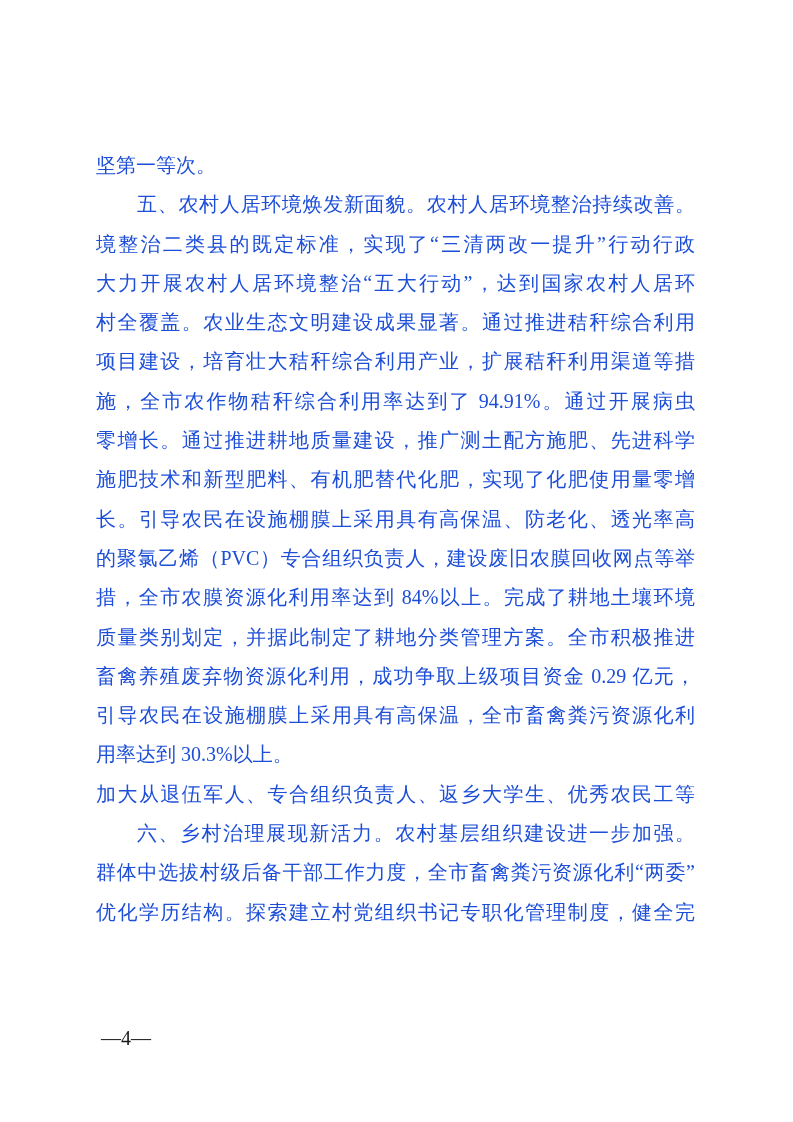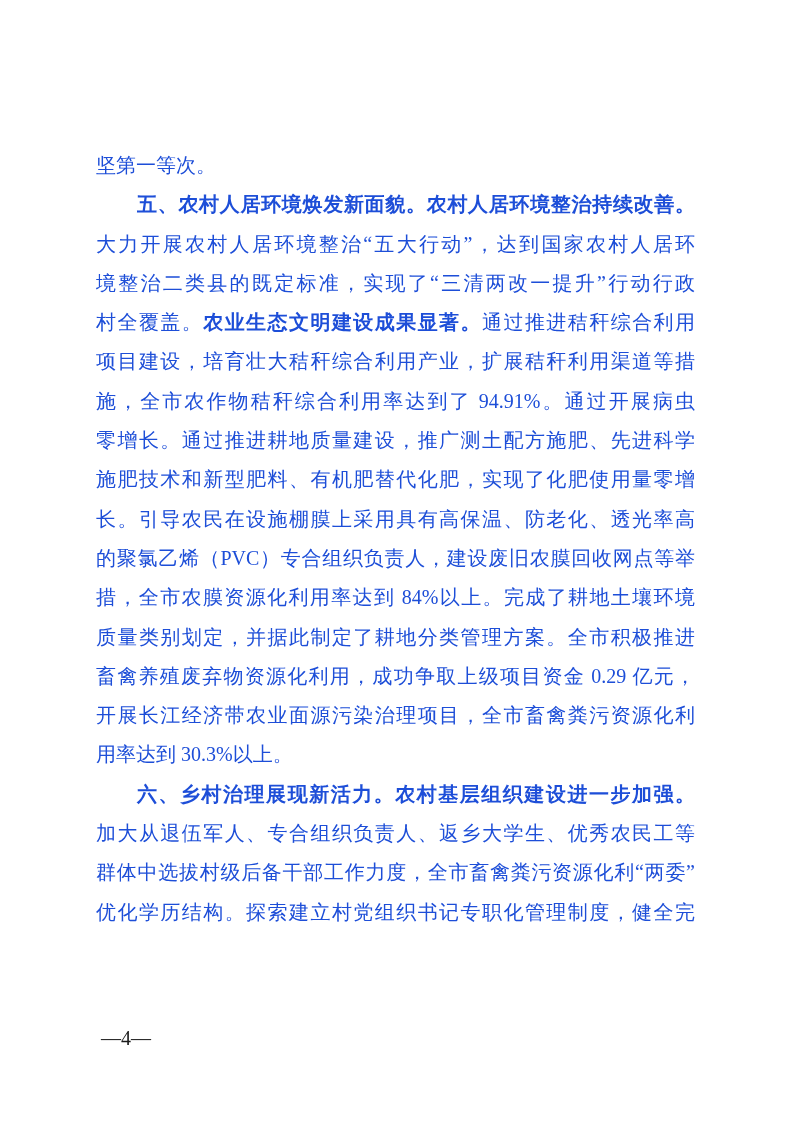--- a/index.html
+++ b/index.html
@@ -31,52 +31,52 @@
     overflow: visible;
   }
   .line.j {
     text-align-last: justify;
     -moz-text-align-last: justify;
   }
   .line.ind {
     text-indent: 41px;
   }
   .line b {
-    font-weight: bold;
+    font-weight: normal;
   }
   .footer {
     position: absolute;
     left: 101px;
     top: 1026px;
     font-size: 20px;
     line-height: 24px;
     color: #1a1a1a;
     letter-spacing: 0px;
   }
 </style>
 </head>
 <body>
 
 <div class="page">
   <div class="text-block">
       <div class="line"><span>坚第一等次。</span></div>
       <div class="line j ind"><b>五、农村人居环境焕发新面貌。农村人居环境整治持续改善。</b></div>
+      <div class="line j"><span>境整治二类县的既定标准，实现了“三清两改一提升”行动行政</span></div>
       <div class="line j"><span>大力开展农村人居环境整治“五大行动”，达到国家农村人居环</span></div>
-      <div class="line j"><span>境整治二类县的既定标准，实现了“三清两改一提升”行动行政</span></div>
       <div class="line j"><span>村全覆盖。</span><b>农业生态文明建设成果显著。</b><span>通过推进秸秆综合利用</span></div>
       <div class="line j"><span>项目建设，培育壮大秸秆综合利用产业，扩展秸秆利用渠道等措</span></div>
       <div class="line j"><span>施，全市农作物秸秆综合利用率达到了 94.91%。通过开展病虫</span></div>
       <div class="line j"><span>零增长。通过推进耕地质量建设，推广测土配方施肥、先进科学</span></div>
       <div class="line j"><span>施肥技术和新型肥料、有机肥替代化肥，实现了化肥使用量零增</span></div>
       <div class="line j"><span>长。引导农民在设施棚膜上采用具有高保温、防老化、透光率高</span></div>
       <div class="line j"><span>的聚氯乙烯（PVC）专合组织负责人，建设废旧农膜回收网点等举</span></div>
       <div class="line j"><span>措，全市农膜资源化利用率达到 84%以上。完成了耕地土壤环境</span></div>
       <div class="line j"><span>质量类别划定，并据此制定了耕地分类管理方案。全市积极推进</span></div>
       <div class="line j"><span>畜禽养殖废弃物资源化利用，成功争取上级项目资金 0.29 亿元，</span></div>
-      <div class="line j"><span>开展长江经济带农业面源污染治理项目，全市畜禽粪污资源化利</span></div>
+      <div class="line j"><span>引导农民在设施棚膜上采用具有高保温，全市畜禽粪污资源化利</span></div>
       <div class="line"><span>用率达到 30.3%以上。</span></div>
+      <div class="line j"><span>加大从退伍军人、专合组织负责人、返乡大学生、优秀农民工等</span></div>
       <div class="line j ind"><b>六、乡村治理展现新活力。农村基层组织建设进一步加强。</b></div>
-      <div class="line j"><span>加大从退伍军人、专合组织负责人、返乡大学生、优秀农民工等</span></div>
       <div class="line j"><span>群体中选拔村级后备干部工作力度，全市畜禽粪污资源化利“两委”</span></div>
       <div class="line j"><span>优化学历结构。探索建立村党组织书记专职化管理制度，健全完</span></div>
     </div>
   <div class="footer">—4—</div>
 </div>
 
 </body></html>

